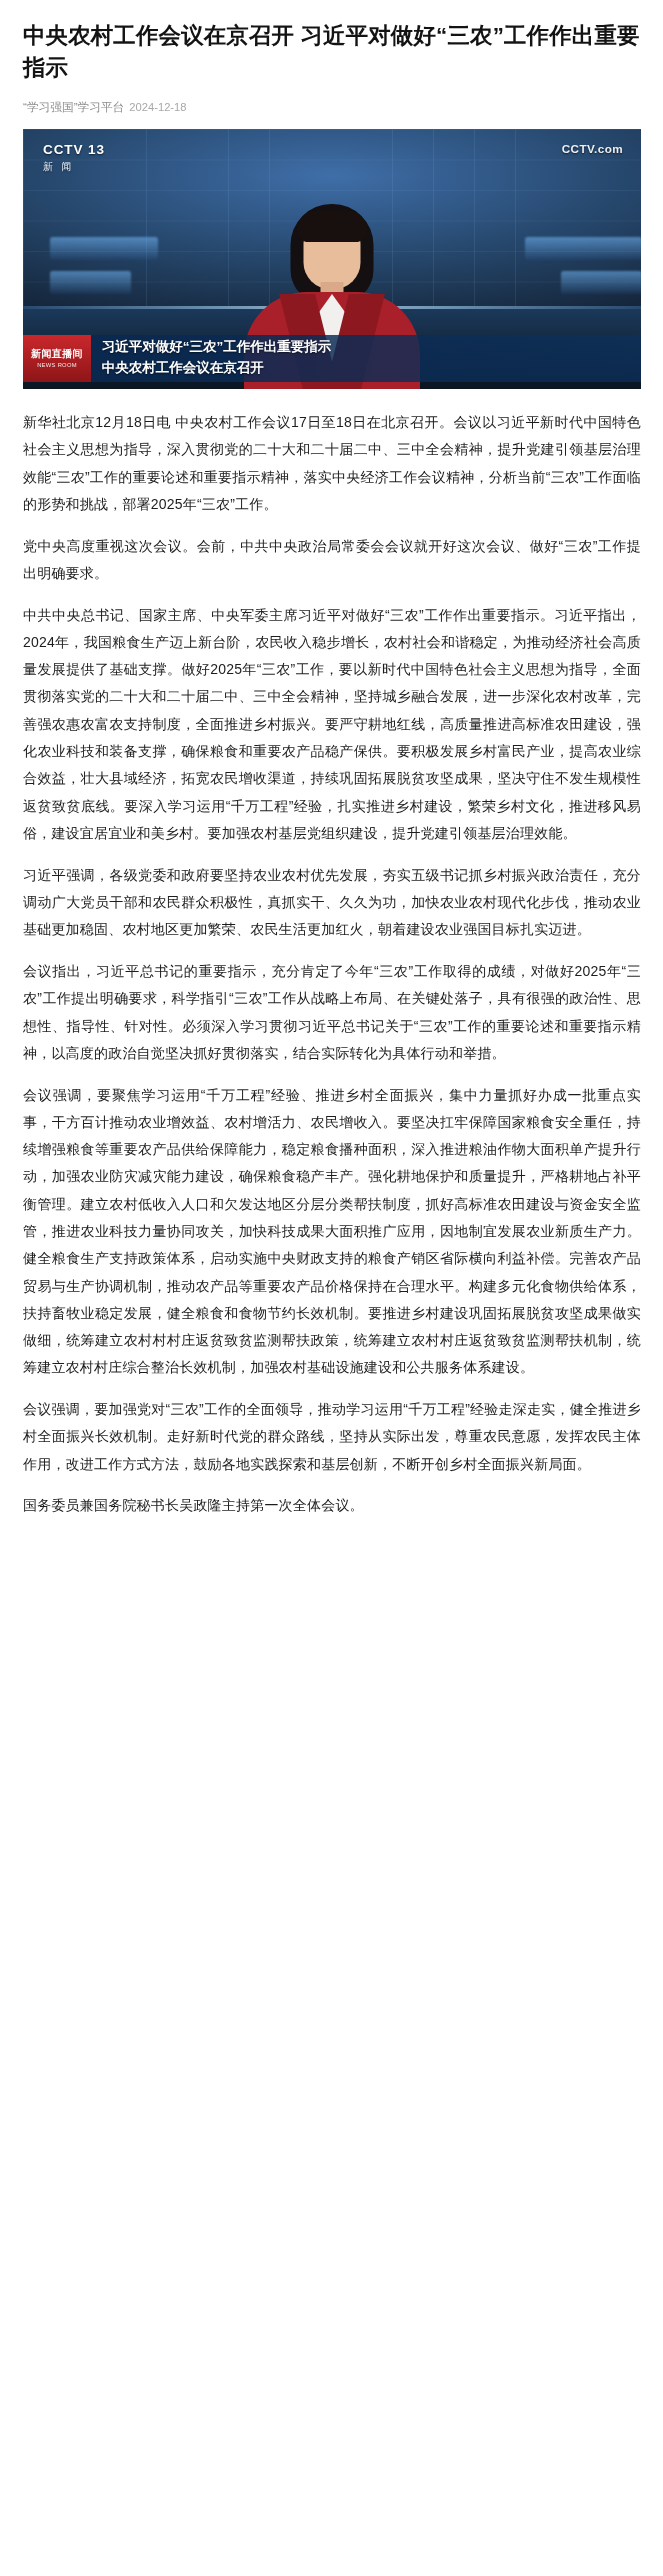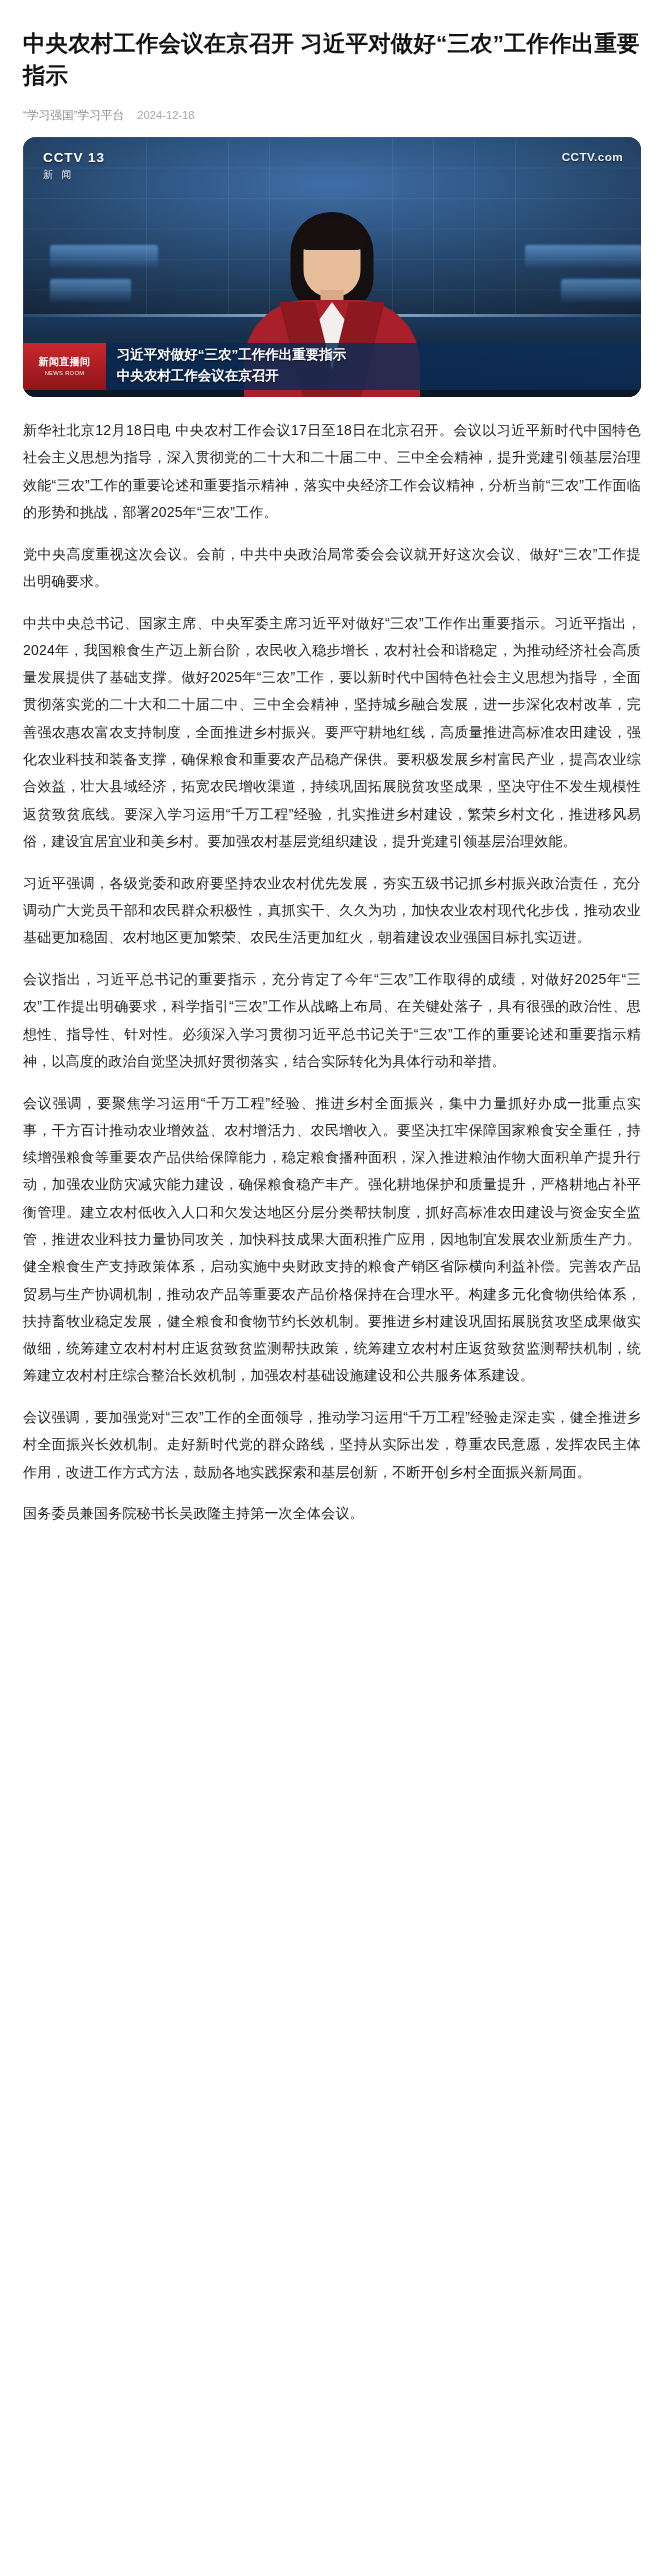--- a/index.html
+++ b/index.html
@@ -8,56 +8,56 @@
     background: #ffffff;
   }
   body {
     width: 664px;
     font-family: "Liberation Sans", sans-serif;
     color: #1a1a1a;
   }
   .page {
     width: 664px;
     box-sizing: border-box;
-    padding: 28px 23px 27px 23px;
+    padding: 20px 23px 27px 23px;
     background: #ffffff;
   }
   .headline {
     font-size: 22.4px;
     line-height: 1.42;
     font-weight: bold;
     color: #131313;
     letter-spacing: 0.2px;
     margin: 0 0 16px 0;
   }
   .meta {
     font-size: 11.7px;
     color: #8c8c8c;
     margin: 0 0 14.4px 0;
     display: flex;
     align-items: center;
-    gap: 13px;
+    gap: 5px;
   }
   .meta .source {
     color: #8c8c8c;
   }
   .meta .date {
     color: #a8a8a8;
     font-size: 11.2px;
   }
 
   
   .figure {
     position: relative;
     width: 100%;
     height: 260px;
     overflow: hidden;
     margin: 0 0 20px 0;
     background: #11151c;
-    border-radius: 13px;
+    border-radius: 1px;
   }
   .studio {
     position: absolute;
     inset: 0;
     background:
       radial-gradient(ellipse 120% 80% at 50% 18%, #3f6ea8 0%, #27496f 38%, #16283e 72%, #0d1724 100%);
   }
   
   .grid {
     position: absolute;
@@ -207,21 +207,21 @@
   .lower-third {
     position: absolute;
     left: 0;
     right: 0;
     bottom: 7.2px;
     height: 47px;
     display: flex;
     align-items: stretch;
   }
   .lt-badge {
-    width: 83px;
+    width: 68px;
     background: linear-gradient(to bottom, #c9282c, #8e1518);
     color: #fff;
     font-size: 10px;
     line-height: 1.25;
     display: flex;
     flex-direction: column;
     align-items: center;
     justify-content: center;
     text-align: center;
     font-weight: bold;

